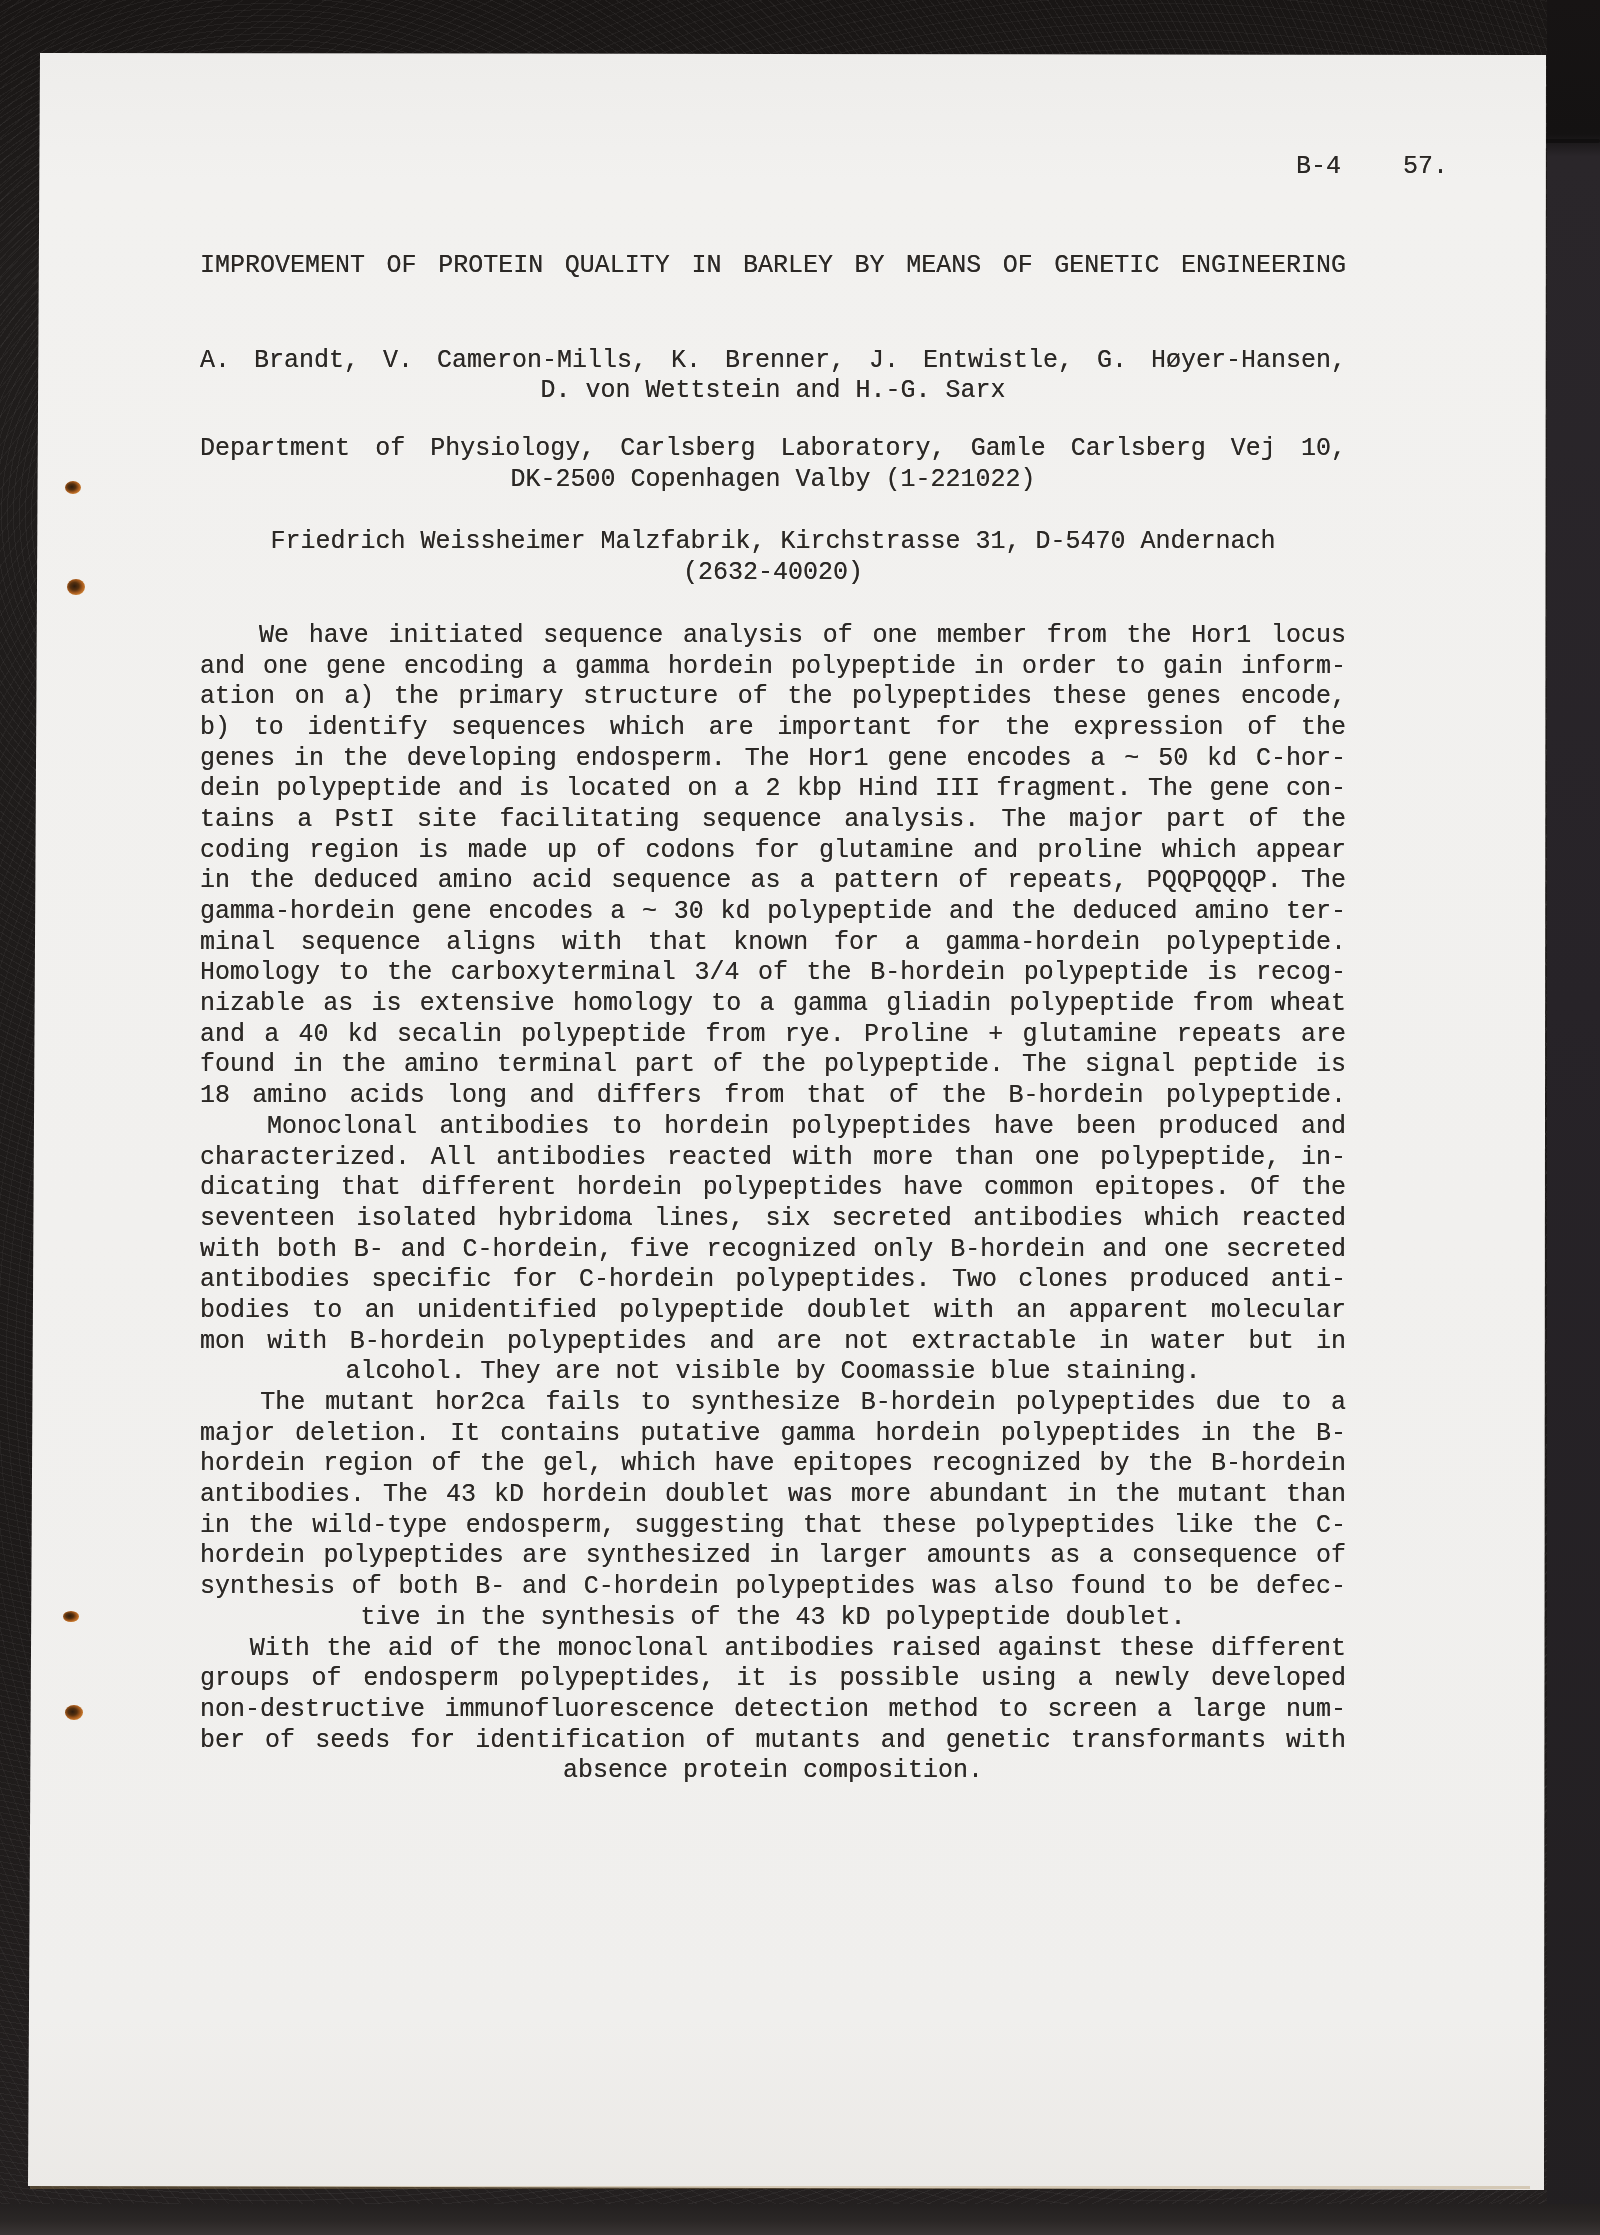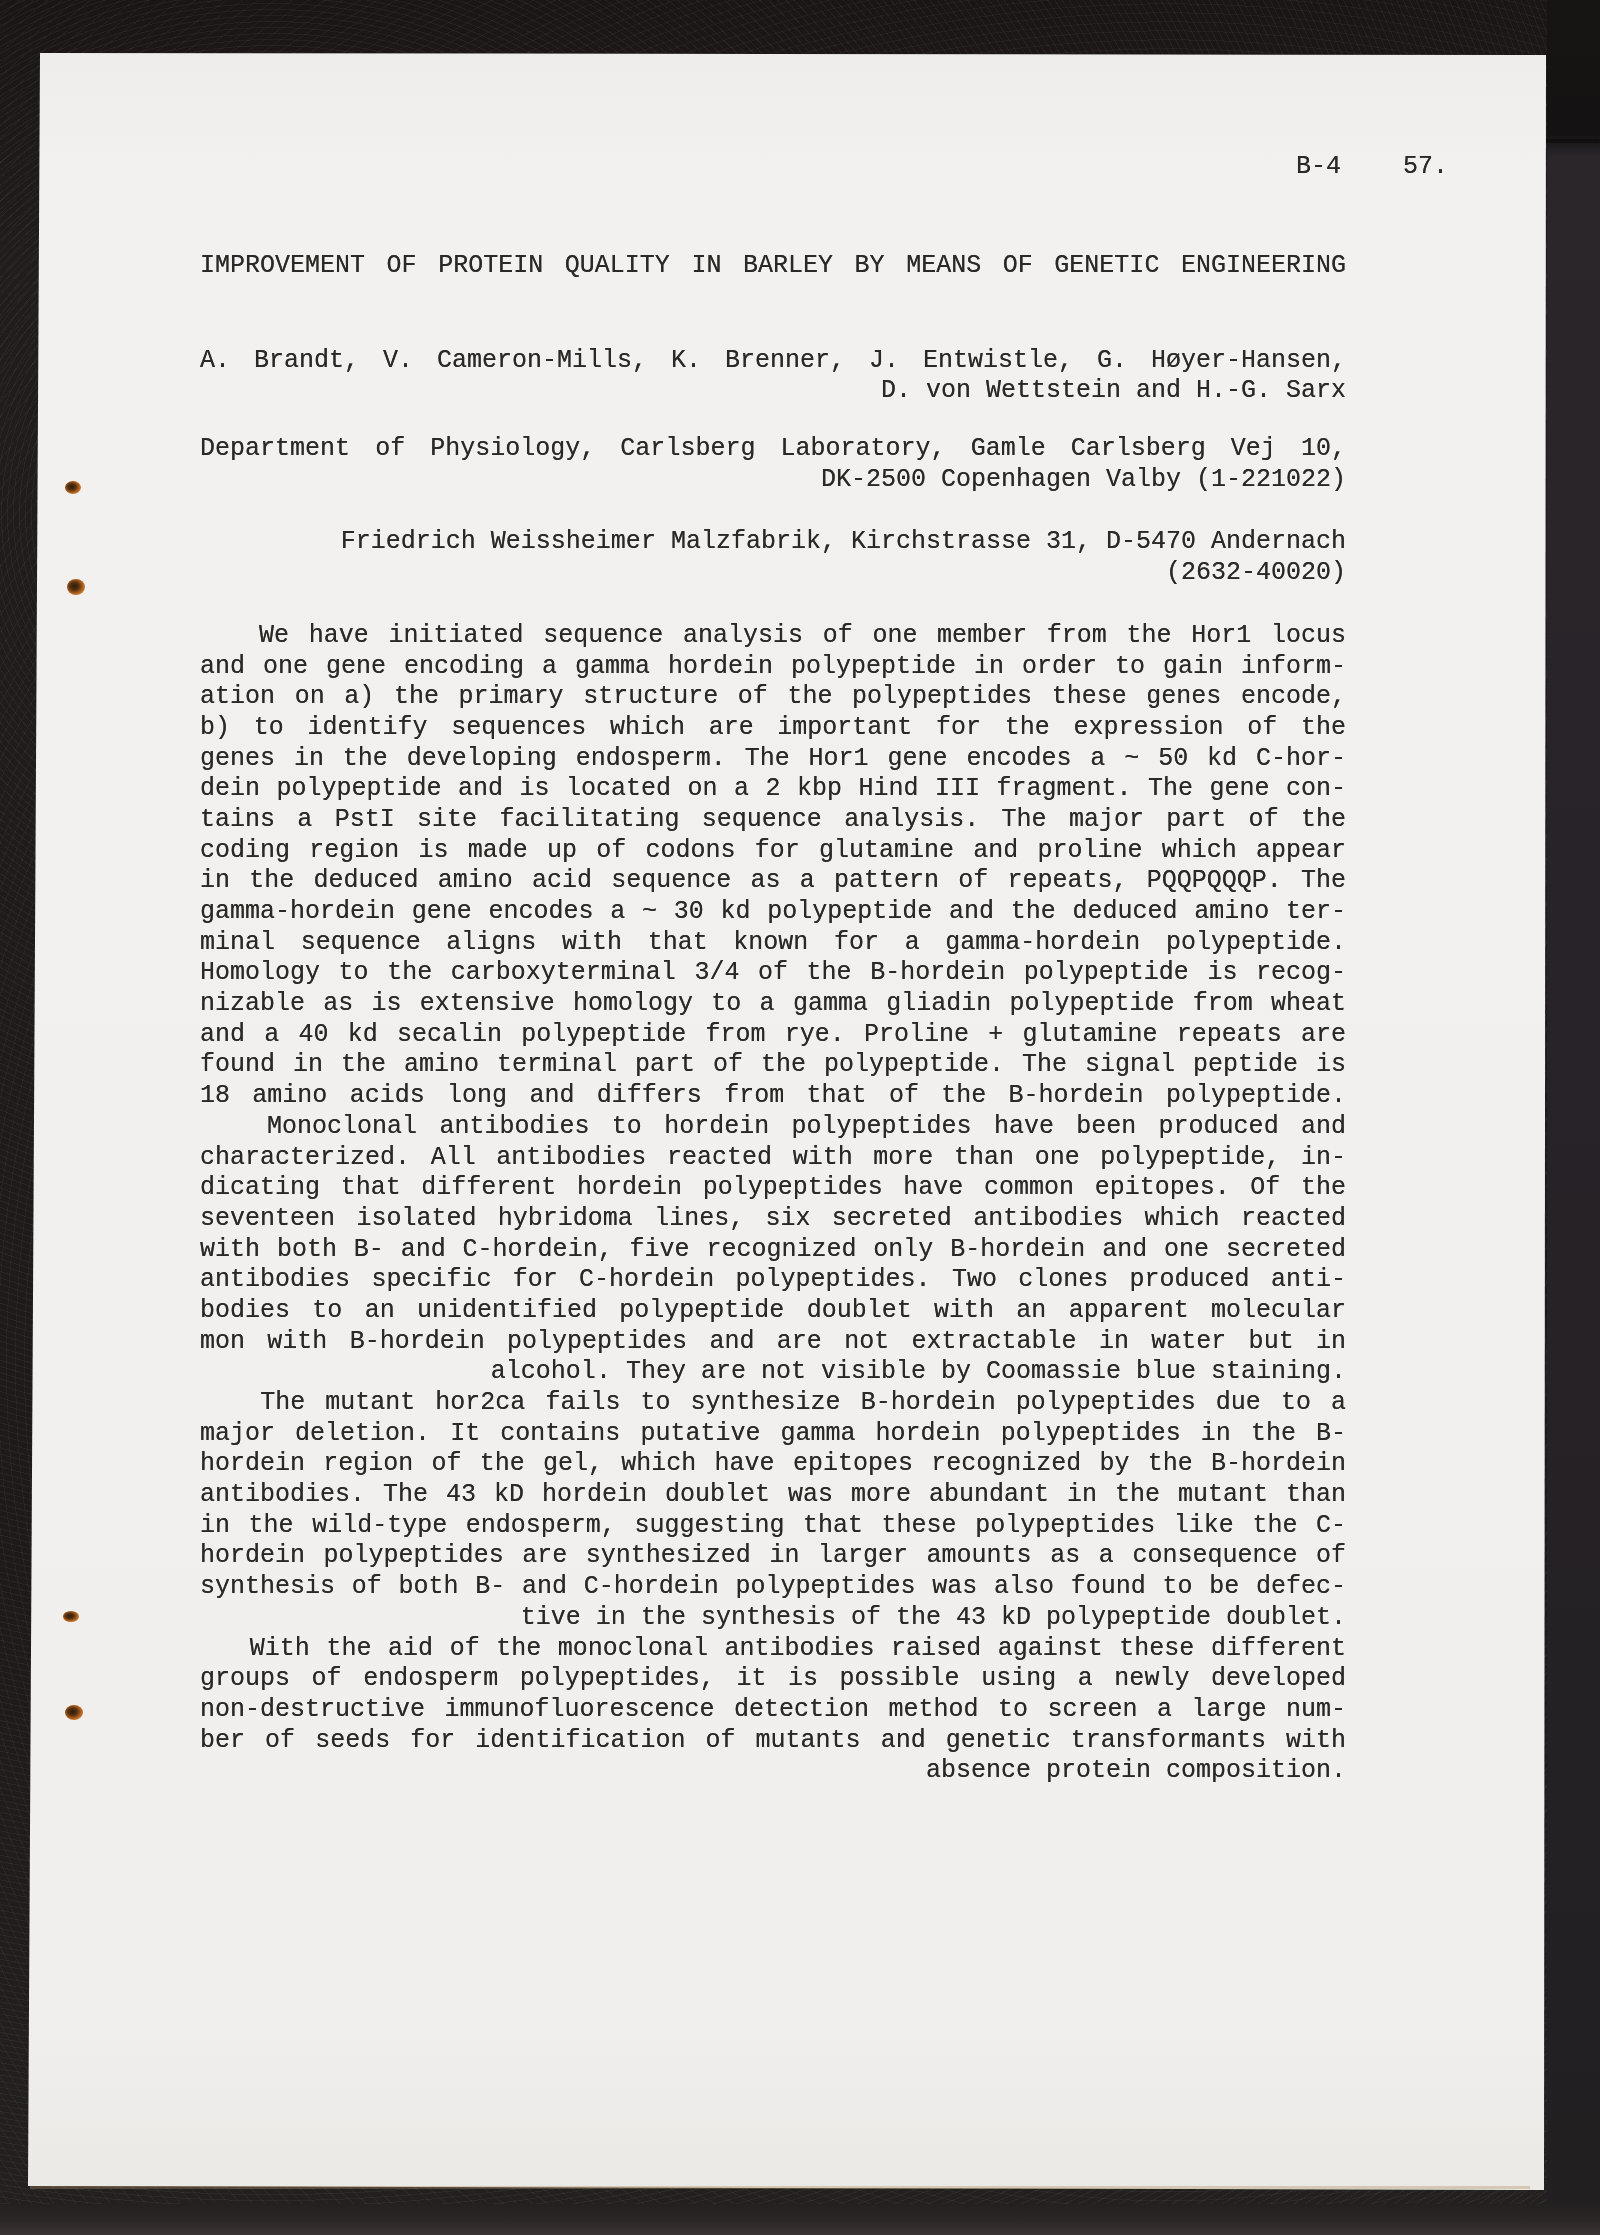--- a/index.html
+++ b/index.html
@@ -58,21 +58,21 @@
     font-size:25px;line-height:30.7px;margin-left:8px;
   }
   .page-header .pagenum{margin-left:62px;}
   .text-col{
     position:absolute;left:200px;top:251px;width:1146px;
     font-size:25px;line-height:30.7px;
   }
   .ln{
     height:30.7px;
     white-space:nowrap;
-    text-align:right;
+    text-align:center;
   }
   .ln.j{
     white-space:normal;
     text-align:justify;
     text-align-last:justify;
     text-justify:inter-word;
     overflow:visible;
     height:30.7px;
   }
   .block-title{margin-bottom:64px;}

